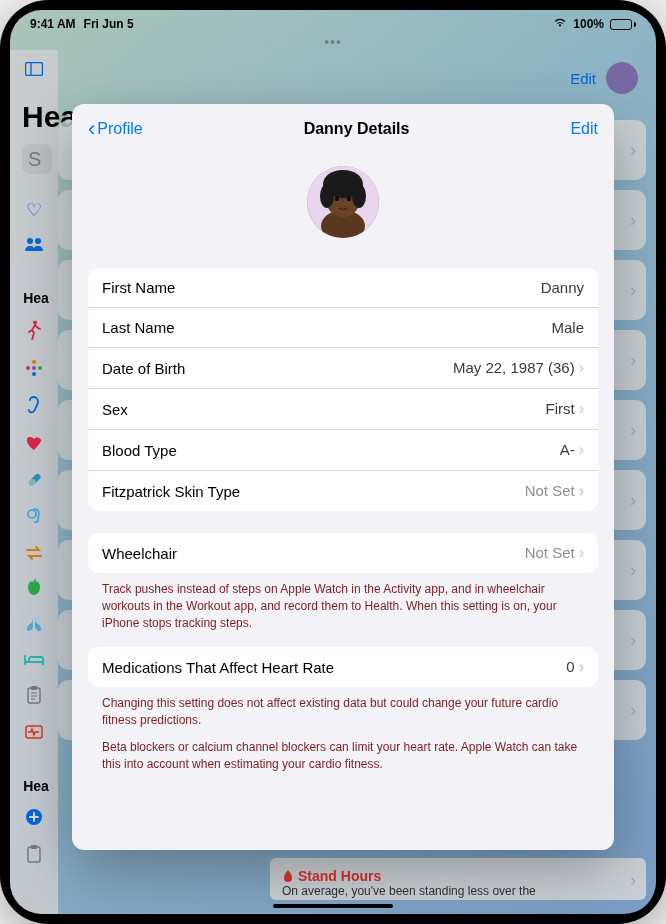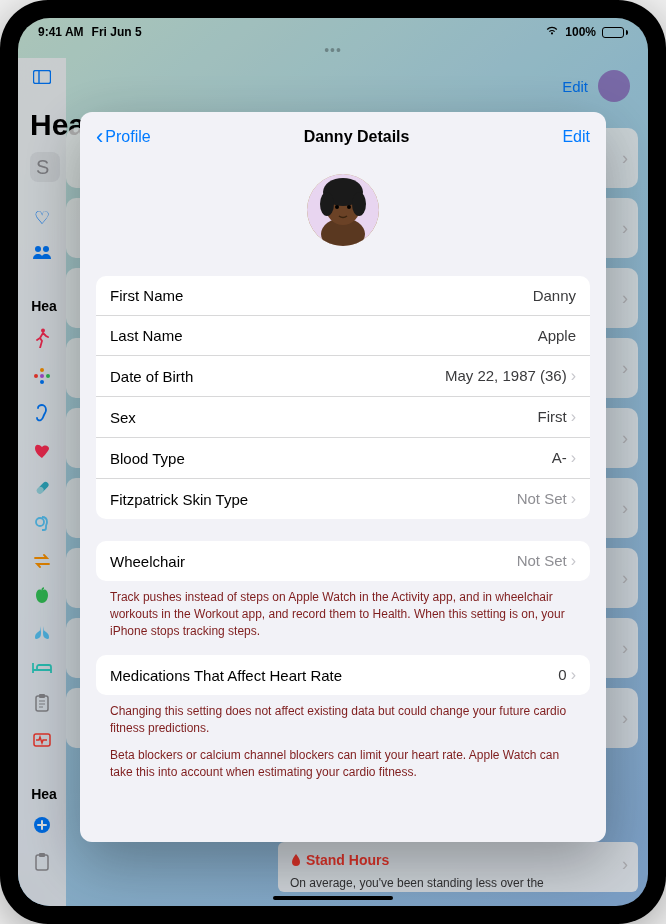--- a/index.html
+++ b/index.html
@@ -1,17 +1,17 @@
 <!DOCTYPE html>
 <html><head>
 <meta charset="utf-8">
 <style>
 *{margin:0;padding:0;box-sizing:border-box;-webkit-font-smoothing:antialiased}
 body{font-family:-apple-system,BlinkMacSystemFont,"SF Pro Text","Helvetica Neue",sans-serif;background:#f0f0f0;display:flex;justify-content:center;align-items:center;min-height:100vh}
-.frame{position:relative;width:666px;height:924px;background:#000;border-radius:48px;padding:18px;box-shadow:0 10px 40px rgba(0,0,0,.3)}
+.frame{position:relative;width:666px;height:924px;background:#000;border-radius:48px;padding:10px;box-shadow:0 10px 40px rgba(0,0,0,.3)}
 .screen{position:relative;width:100%;height:100%;border-radius:32px;overflow:hidden;background:linear-gradient(140deg,#c9e8d9 0%,#a5d4e8 40%,#8fb8e6 100%)}
 .status-bar{position:absolute;top:0;left:0;right:0;height:24px;display:flex;justify-content:space-between;align-items:center;padding:4px 20px 0;font-size:12px;font-weight:600;color:#000;z-index:3}
 .status-left{display:flex;gap:8px}
 .status-right{display:flex;gap:6px;align-items:center}
 .battery{display:inline-flex;align-items:center;gap:2px}
 .battery-body{width:22px;height:11px;border:1px solid #000;border-radius:3px;position:relative;padding:1px}
 .battery-fill{width:100%;height:100%;background:#000;border-radius:1px}
 .battery-tip{width:2px;height:5px;background:#000;border-radius:0 2px 2px 0}
 .dots-grabber{position:absolute;top:24px;left:50%;transform:translateX(-50%);color:rgba(0,0,0,.3);font-size:14px;letter-spacing:1px;z-index:2}
 .bg-app{position:absolute;inset:0;padding-top:40px;display:flex;z-index:1}
@@ -25,21 +25,21 @@
 .bg-edit{color:#007aff;font-size:15px}
 .bg-cards{position:absolute;top:70px;right:10px;left:0;display:flex;flex-direction:column;gap:10px}
 .bg-card{height:60px;background:rgba(255,255,255,.8);border-radius:10px;position:relative}
 .bg-card::after{content:"›";position:absolute;right:10px;top:50%;transform:translateY(-50%);color:#c7c7cc;font-size:18px}
 .heading2{font-size:14px;font-weight:600;color:#000;margin-left:4px}
 .bg-trends{position:absolute;bottom:14px;left:260px;right:10px}
 .bg-trends-title{font-size:20px;font-weight:700;margin-bottom:8px}
 .bg-trends-card{background:rgba(255,255,255,.85);border-radius:6px;padding:10px 12px 2px;position:relative}
 .bg-trends-card::after{content:"›";position:absolute;right:10px;top:12px;color:#c7c7cc;font-size:18px}
 .stand-hours{color:#ff3b30;font-weight:600;font-size:14px;display:flex;align-items:center;gap:4px}
-.stand-desc{font-size:12px;color:#3a3a3c;margin-top:8px;white-space:nowrap;overflow:hidden}
+.stand-desc{font-size:12px;color:#3a3a3c;margin-top:0;white-space:nowrap;overflow:hidden}
 .side-icn{font-size:18px}
 .ic-heart-o{color:#007aff}.ic-people{color:#007aff}.ic-walk{color:#ff2d55}.ic-sparkle{color:#ff2d55}.ic-ear{color:#007aff}.ic-heart{color:#ff2d55}.ic-pill{color:#30b0c7}.ic-brain{color:#5ac8fa}.ic-swap{color:#ff9500}.ic-apple{color:#34c759}.ic-lungs{color:#5ac8fa}.ic-bed{color:#30d5c8}.ic-clip{color:#8e8e93}.ic-vitals{color:#ff3b30}.ic-plus{color:#007aff}.ic-doc2{color:#8e8e93}
 .overlay{position:absolute;inset:0;background:rgba(0,0,0,.15);z-index:4}
 .sheet{position:absolute;top:94px;left:62px;right:42px;bottom:64px;background:#f2f2f7;border-radius:12px;box-shadow:0 20px 60px rgba(0,0,0,.3);z-index:5;overflow-y:auto}
 .sheet-header{display:flex;align-items:center;justify-content:space-between;padding:14px 16px 8px}
 .back-btn{color:#007aff;font-size:16px;font-weight:400;display:flex;align-items:center;gap:2px}
 .back-chevron{font-size:22px;font-weight:300;line-height:1}
 .sheet-title{font-size:16px;font-weight:600;color:#000}
 .edit-btn{color:#007aff;font-size:16px}
 .avatar-wrap{display:flex;justify-content:center;padding:18px 0 30px}
@@ -256,21 +256,21 @@
     <div class="group" id="details-group">
           <div class="row">
             <span class="row-label">First Name</span>
             <span class="row-value">
               <span>Danny</span>
             </span>
           </div>
           <div class="row">
             <span class="row-label">Last Name</span>
             <span class="row-value">
-              <span>Apple</span>
+              <span>Male</span>
             </span>
           </div>
           <div class="row">
             <span class="row-label">Date of Birth</span>
             <span class="row-value">
               <span>May 22, 1987 (36)</span>
               <span class="chev">›</span>
             </span>
           </div>
           <div class="row">

